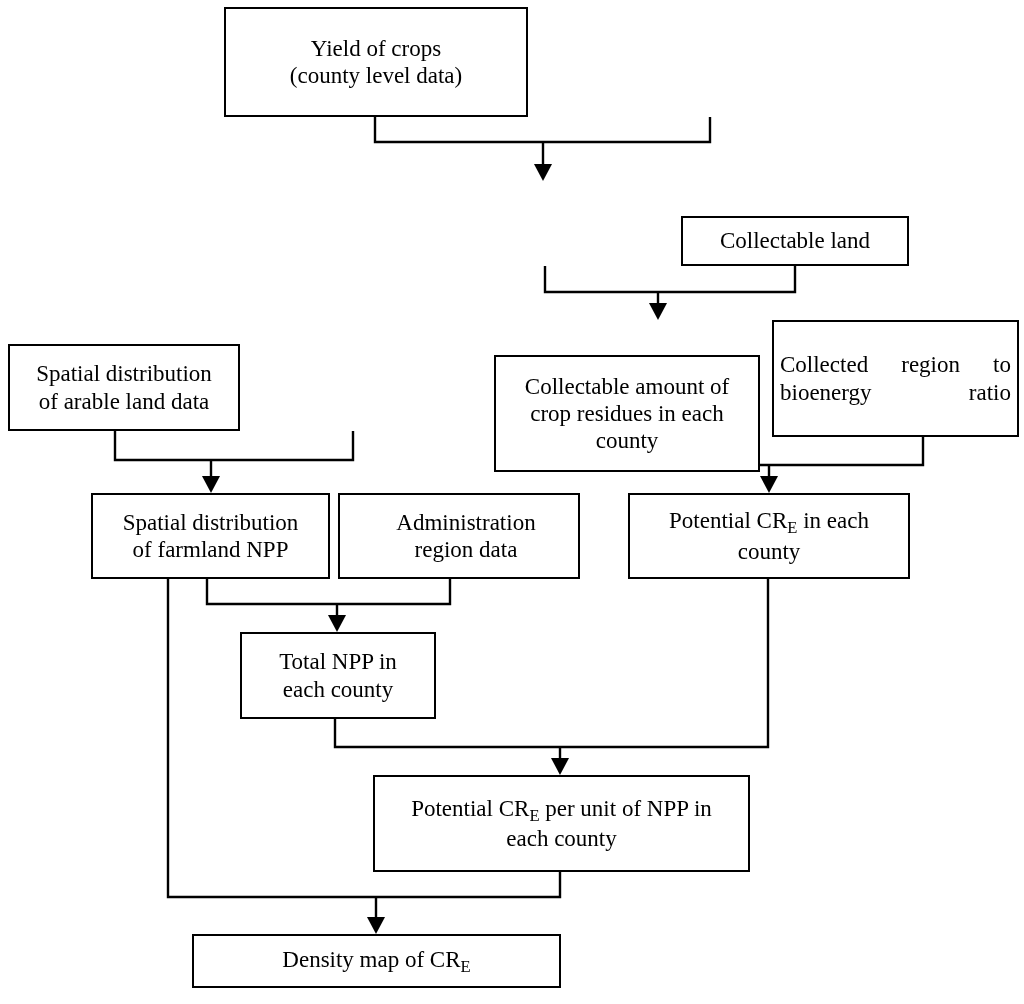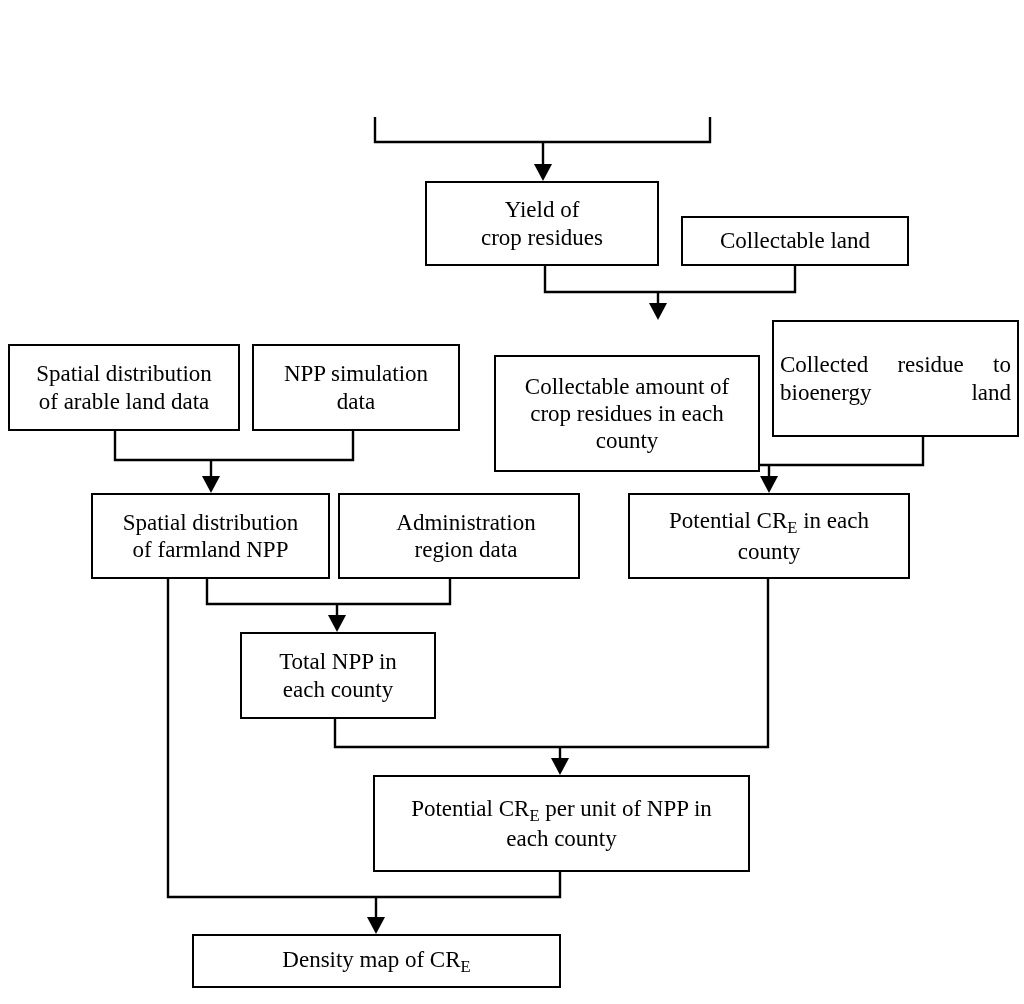--- a/index.html
+++ b/index.html
@@ -84,37 +84,34 @@
       </g>
       <g>
         <path d="M 335 719 L 335 747 L 768 747 L 768 579 M 560 747 L 560 770" fill="none" stroke="#000000" stroke-width="2.4" stroke-linecap="butt"></path>
         <polygon points="551,758 569,758 560,775" fill="#000000"></polygon>
       </g>
       <g>
         <path d="M 168 579 L 168 897 L 560 897 L 560 872 M 376 897 L 376 929" fill="none" stroke="#000000" stroke-width="2.4" stroke-linecap="butt"></path>
         <polygon points="367,917 385,917 376,934" fill="#000000"></polygon>
       </g>
     </svg>
-    <div class="node" style="left: 425px; top: 181px; width: 234px; height: 85px; border-color: rgb(0, 0, 0); background: rgb(255, 255, 255);">
-      <span class="node-label">Yield of<br>crop residues</span>
+<div class="node" style="left: 224px; top: 7px; width: 304px; height: 110px; border-color: rgb(0, 0, 0); background: rgb(255, 255, 255);">
+      <span class="node-label">Yield of crops<br>(county level data)</span>
     </div>
     <div class="node" style="left: 681px; top: 216px; width: 228px; height: 50px; border-color: rgb(0, 0, 0); background: rgb(255, 255, 255);">
       <span class="node-label">Collectable land</span>
     </div>
     <div class="node" style="left: 494px; top: 320px; width: 266px; height: 117px; border-color: rgb(0, 0, 0); background: rgb(255, 255, 255); margin-top: 35px;">
       <span class="node-label">Collectable amount of<br>crop residues in each<br>county</span>
     </div>
     <div class="node justify" style="left: 772px; top: 320px; width: 247px; height: 117px; border-color: rgb(0, 0, 0); background: rgb(255, 255, 255);">
-      <span class="node-label">Collected residue to bioenergy land</span>
+      <span class="node-label">Collected region to bioenergy ratio</span>
     </div>
     <div class="node" style="left: 8px; top: 344px; width: 232px; height: 87px; border-color: rgb(0, 0, 0); background: rgb(255, 255, 255);">
       <span class="node-label">Spatial distribution<br>of arable land data</span>
-    </div>
-    <div class="node" style="left: 252px; top: 344px; width: 208px; height: 87px; border-color: rgb(0, 0, 0); background: rgb(255, 255, 255);">
-      <span class="node-label">NPP simulation<br>data</span>
     </div>
     <div class="node" style="left: 91px; top: 493px; width: 239px; height: 86px; border-color: rgb(0, 0, 0); background: rgb(255, 255, 255);">
       <span class="node-label">Spatial distribution<br>of farmland NPP</span>
     </div>
     <div class="node" style="left: 338px; top: 493px; width: 242px; height: 86px; border-color: rgb(0, 0, 0); background: rgb(255, 255, 255); padding-left: 20px;">
       <span class="node-label">Administration<br>region data</span>
     </div>
     <div class="node" style="left: 628px; top: 493px; width: 282px; height: 86px; border-color: rgb(0, 0, 0); background: rgb(255, 255, 255);">
       <span class="node-label">Potential CR<span class="sub">E</span> in each<br>county</span>
     </div>

